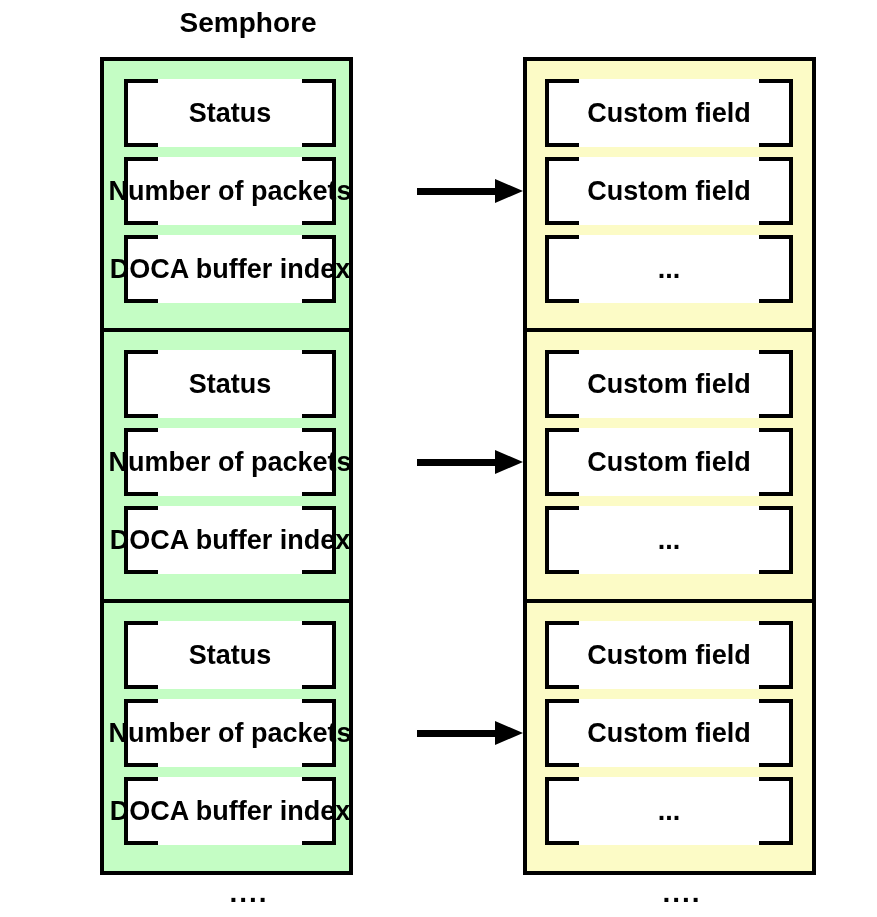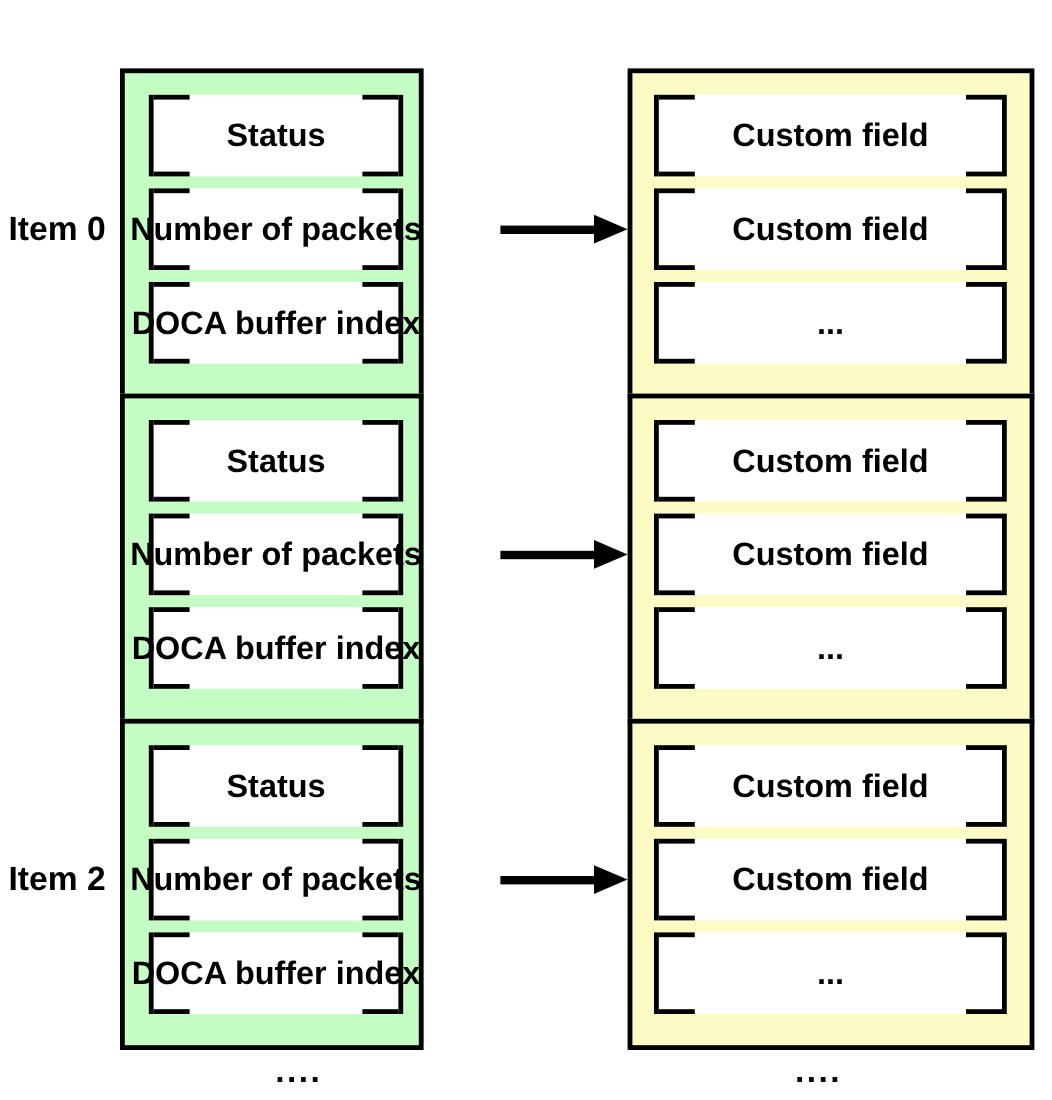--- a/index.html
+++ b/index.html
@@ -52,21 +52,21 @@
     border: 4px solid var(--line, #000000);
     padding: 18px 13px 0 20px;
   }
   .outer-box.sem {
     left: 100px;
     width: 253px;
     background: var(--semaphore-fill, #C4FDC4);
   }
   .outer-box.cus {
     left: 523px;
-    width: 339px;
+    width: 293px;
     background: var(--custom-fill, #FCFBC6);
     padding-left: 18px;
     padding-right: 19px;
   }
 
   
   .field {
     box-sizing: border-box;
     height: 68px;
     margin-bottom: 10px;
@@ -128,22 +128,22 @@
     transform: translateX(-50%);
   }
   .ellipsis.left  { left: 249px; }
   .ellipsis.right { left: 682px; }
 </style>
 </head>
 <body>
 
 <div class="canvas">
 
+  <div class="col-title left">Semphore</div>
 
-  <div class="item-label" style="top:171px">Item 0</div>
   <div class="outer-box sem" style="top:57px">
     <div class="field">Status</div>
     <div class="field">Number of packets</div>
     <div class="field">DOCA buffer index</div>
   </div>
   <div class="arrow" style="top:178px">
     <span class="shaft"></span>
     <span class="head"></span>
   </div>
   <div class="outer-box cus" style="top:57px">
@@ -160,21 +160,20 @@
   <div class="arrow" style="top:449px">
     <span class="shaft"></span>
     <span class="head"></span>
   </div>
   <div class="outer-box cus" style="top:328px">
     <div class="field">Custom field</div>
     <div class="field">Custom field</div>
     <div class="field">...</div>
   </div>
 
-  <div class="item-label" style="top:713px">Item 2</div>
   <div class="outer-box sem" style="top:599px">
     <div class="field">Status</div>
     <div class="field">Number of packets</div>
     <div class="field">DOCA buffer index</div>
   </div>
   <div class="arrow" style="top:720px">
     <span class="shaft"></span>
     <span class="head"></span>
   </div>
   <div class="outer-box cus" style="top:599px">

